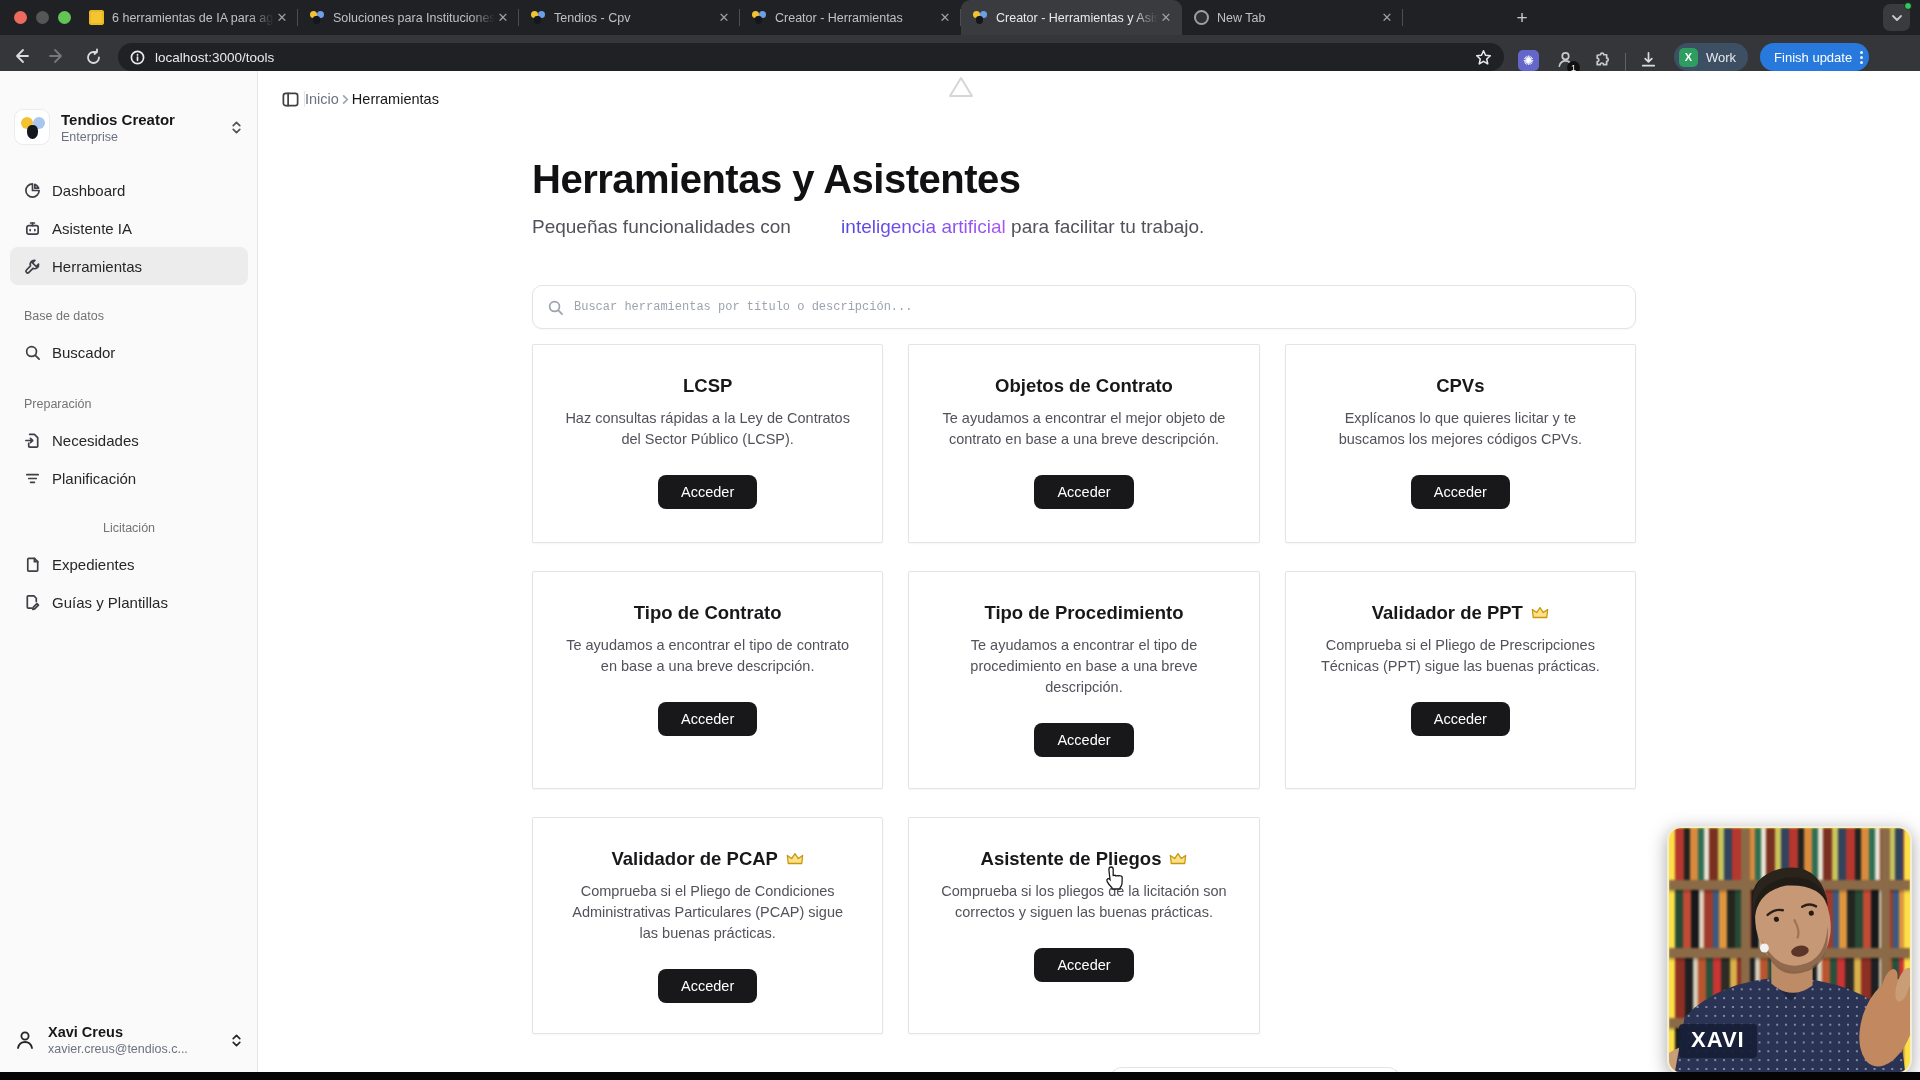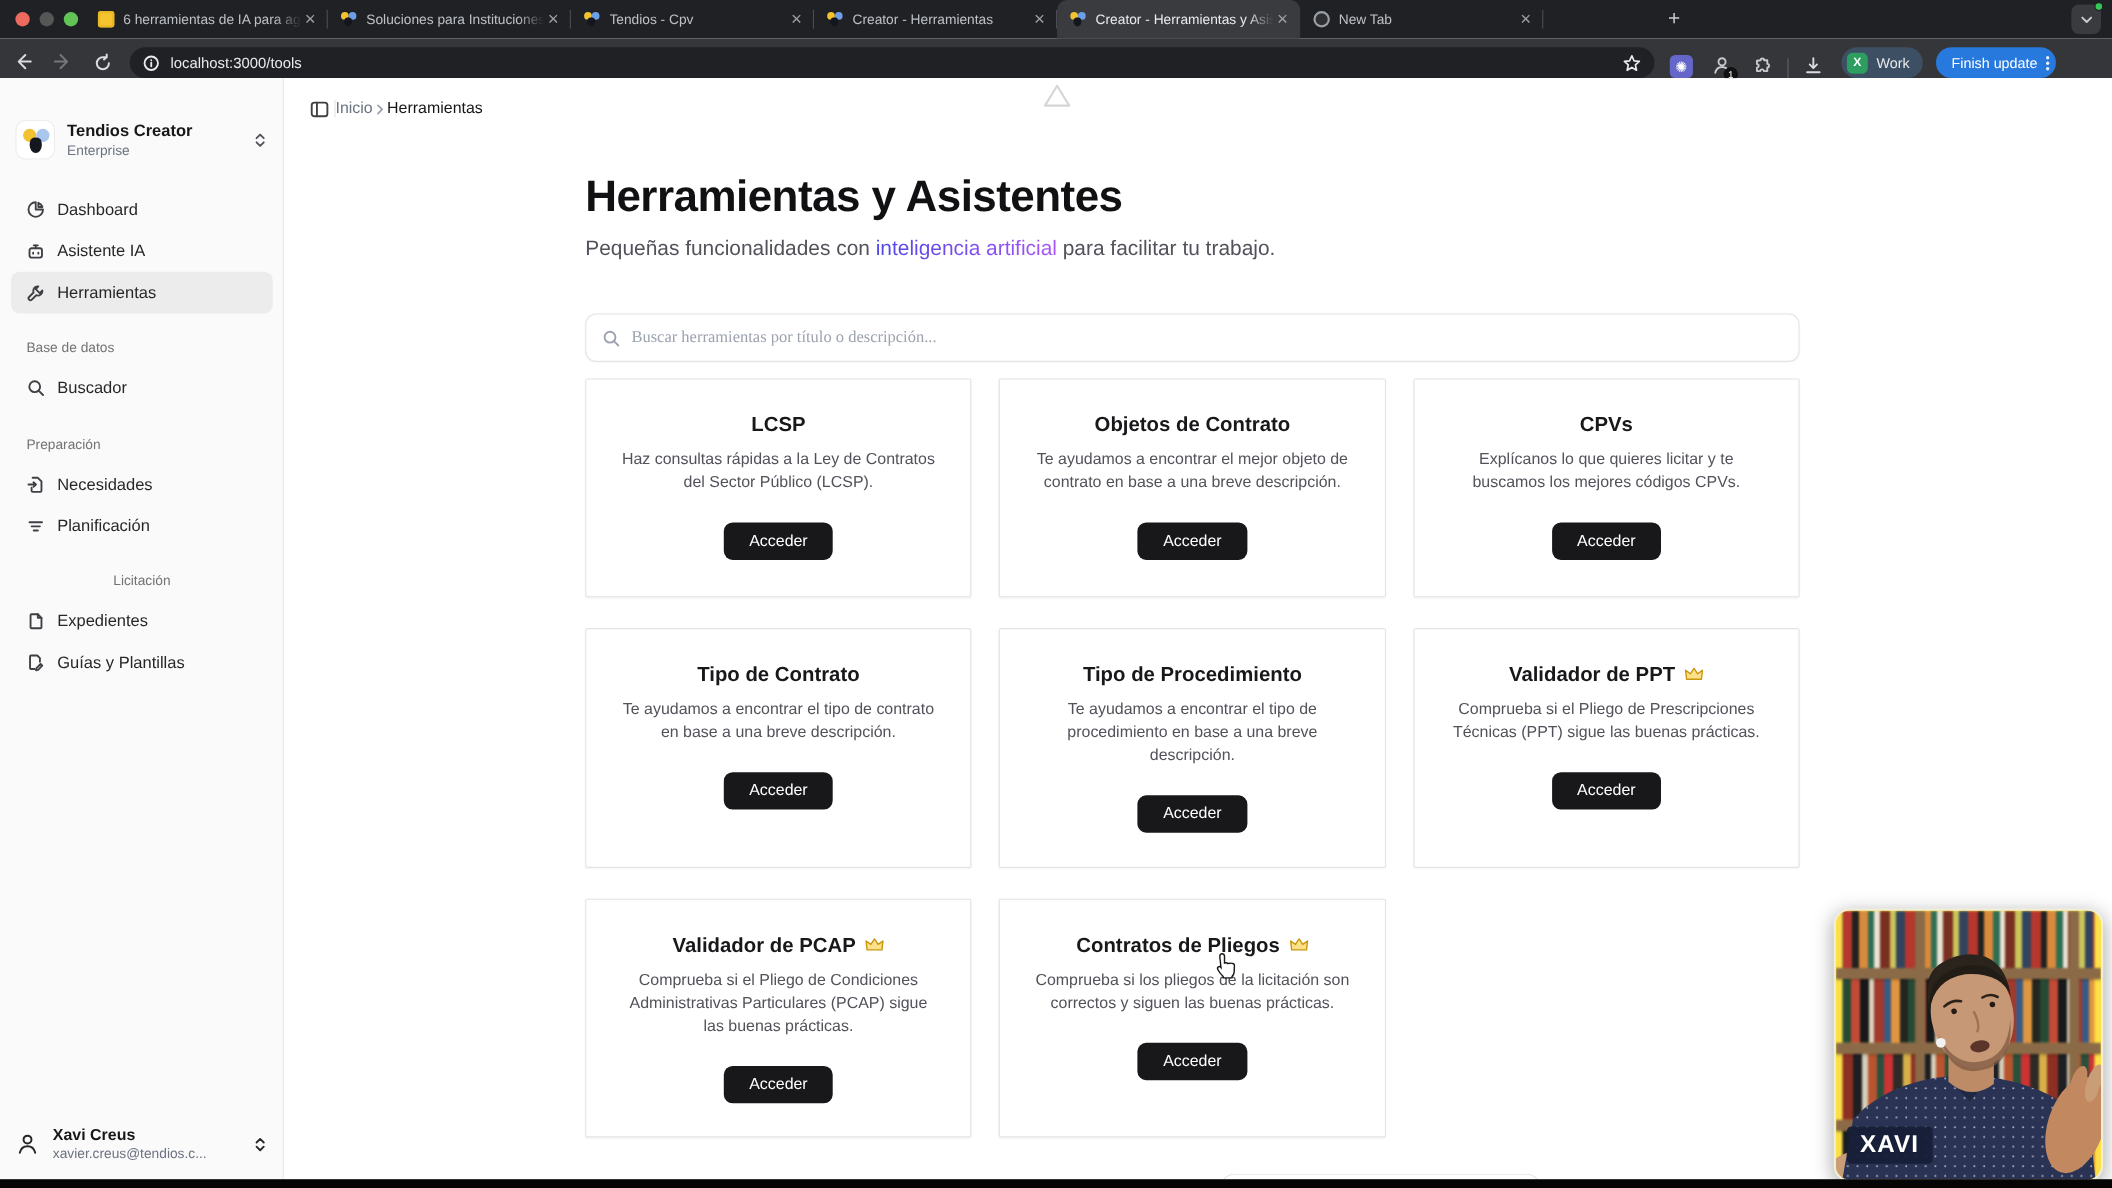--- a/index.html
+++ b/index.html
@@ -84,25 +84,25 @@
   .toggle-btn { width:28px; height:28px; display:flex; align-items:center; justify-content:center; color:#404040; border-radius:6px; }
   .crumb-sep0 { width:1px; height:16px; background:#e4e4e7; }
   .crumb-a { font-size:14.5px; color:#6b7280; }
   .crumb-b { font-size:14.5px; color:#171717; }
   .crumb-gt { color:#9ca3af; display:flex; }
   .next-dev { position:absolute; left:690px; top:4px; color:#d4d4d4; }
 
   .maincol { position:absolute; left:274px; top:0; width:1104px; }
   .page-title { margin-top:86px; font-size:40px; font-weight:bold; color:#111113; letter-spacing:-0.5px; }
   .page-sub { margin-top:14px; font-size:19px; color:#52525b; }
-  .page-sub .ai-link { background:linear-gradient(90deg,#4f46e5,#a855f7); -webkit-background-clip:text; background-clip:text; color:transparent; }
+  .page-sub .ai-link { background:linear-gradient(90deg,#4f46e5,#a855f7); -webkit-background-clip:text; background-clip:text; color:transparent;margin-left:45px; }
 
   .searchbox { margin-top:47px; height:44px; border:1px solid #e4e4e7; border-radius:10px; background:#fff; display:flex; align-items:center; padding:0 14px; box-shadow:0 1px 2px rgba(0,0,0,.03); }
   .searchbox svg { color:#9ca3af; flex:none; }
-  .searchbox input { border:none; outline:none; background:transparent; margin-left:10px; font-size:15px; color:#171717; width:100%; font-family:Liberation Serif, serif; }
+  .searchbox input { border:none; outline:none; background:transparent; margin-left:10px; font-size:12px; color:#171717; width:100%; font-family:Liberation Mono, monospace; }
   .searchbox input::placeholder { color:#9ca3af; }
 
   .grid { margin-top:15px; display:grid; grid-template-columns:repeat(3,1fr); column-gap:25px; row-gap:28px; grid-template-rows:199px 218px 217px; }
   .card { border:1px solid #e4e4e7; border-radius:2px; background:#fff; box-shadow:0 1px 2px rgba(0,0,0,.04); padding:30px 24px 0; text-align:center; }
   .card-title { font-size:18.5px; font-weight:bold; color:#18181b; display:flex; align-items:center; justify-content:center; gap:8px; }
   .card-desc { margin:11px auto 0; font-size:14.5px; color:#52525b; line-height:1.45; max-width:292px; }
   .card-btn { display:inline-block; margin-top:25px; background:#18181b; color:#fff; font-size:14.5px; border:none; border-radius:8px; padding:9px 23px; font-family:"Liberation Sans",sans-serif; }
   .crown { color:#d9a514; }
 
   .peek { position:absolute; left:1110px; top:1067px; width:290px; height:14px; background:#fff; border:1px solid #e4e4e7; border-bottom:none; border-radius:12px 12px 0 0; }
@@ -438,21 +438,21 @@
                 <span>Validador de PCAP</span>
                 <svg class="crown" width="18" height="16" viewBox="0 0 20 17">
                   <path d="M2.5 13.5 L1.5 4.5 L6.3 8 L10 2.5 L13.7 8 L18.5 4.5 L17.5 13.5 Z" fill="#fbe28a" stroke="#c9960c" stroke-width="1.4" stroke-linejoin="round"></path>
                 </svg>
               </div>
             <p class="card-desc">Comprueba si el Pliego de Condiciones Administrativas Particulares (PCAP) sigue las buenas prácticas.</p>
             <button class="card-btn">Acceder</button>
           </div>
           <div class="card">
             <div class="card-title">
-                <span>Contratos de Pliegos</span>
+                <span>Asistente de Pliegos</span>
                 <svg class="crown" width="18" height="16" viewBox="0 0 20 17">
                   <path d="M2.5 13.5 L1.5 4.5 L6.3 8 L10 2.5 L13.7 8 L18.5 4.5 L17.5 13.5 Z" fill="#fbe28a" stroke="#c9960c" stroke-width="1.4" stroke-linejoin="round"></path>
                 </svg>
               </div>
             <p class="card-desc">Comprueba si los pliegos de la licitación son correctos y siguen las buenas prácticas.</p>
             <button class="card-btn">Acceder</button>
           </div>
         </div>
       </div>
     </div>

